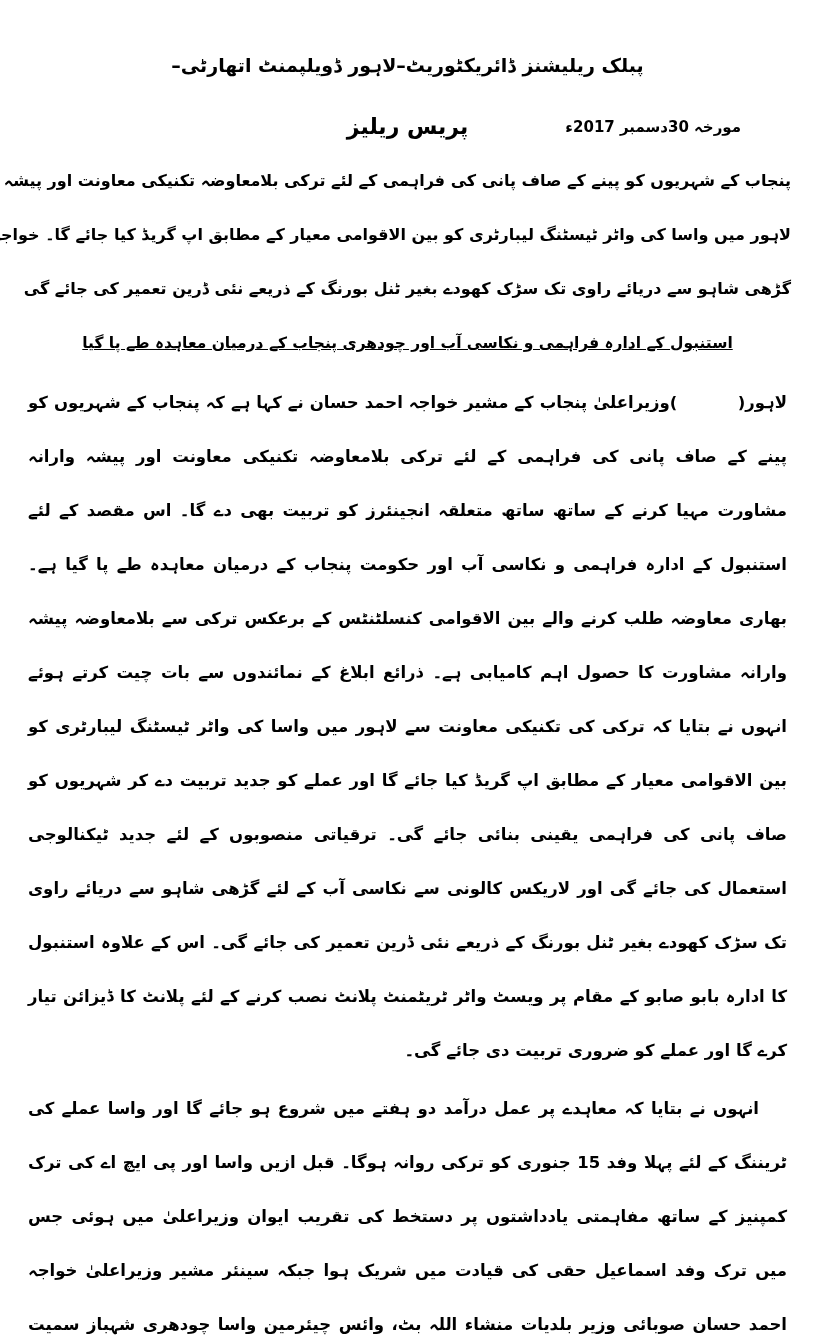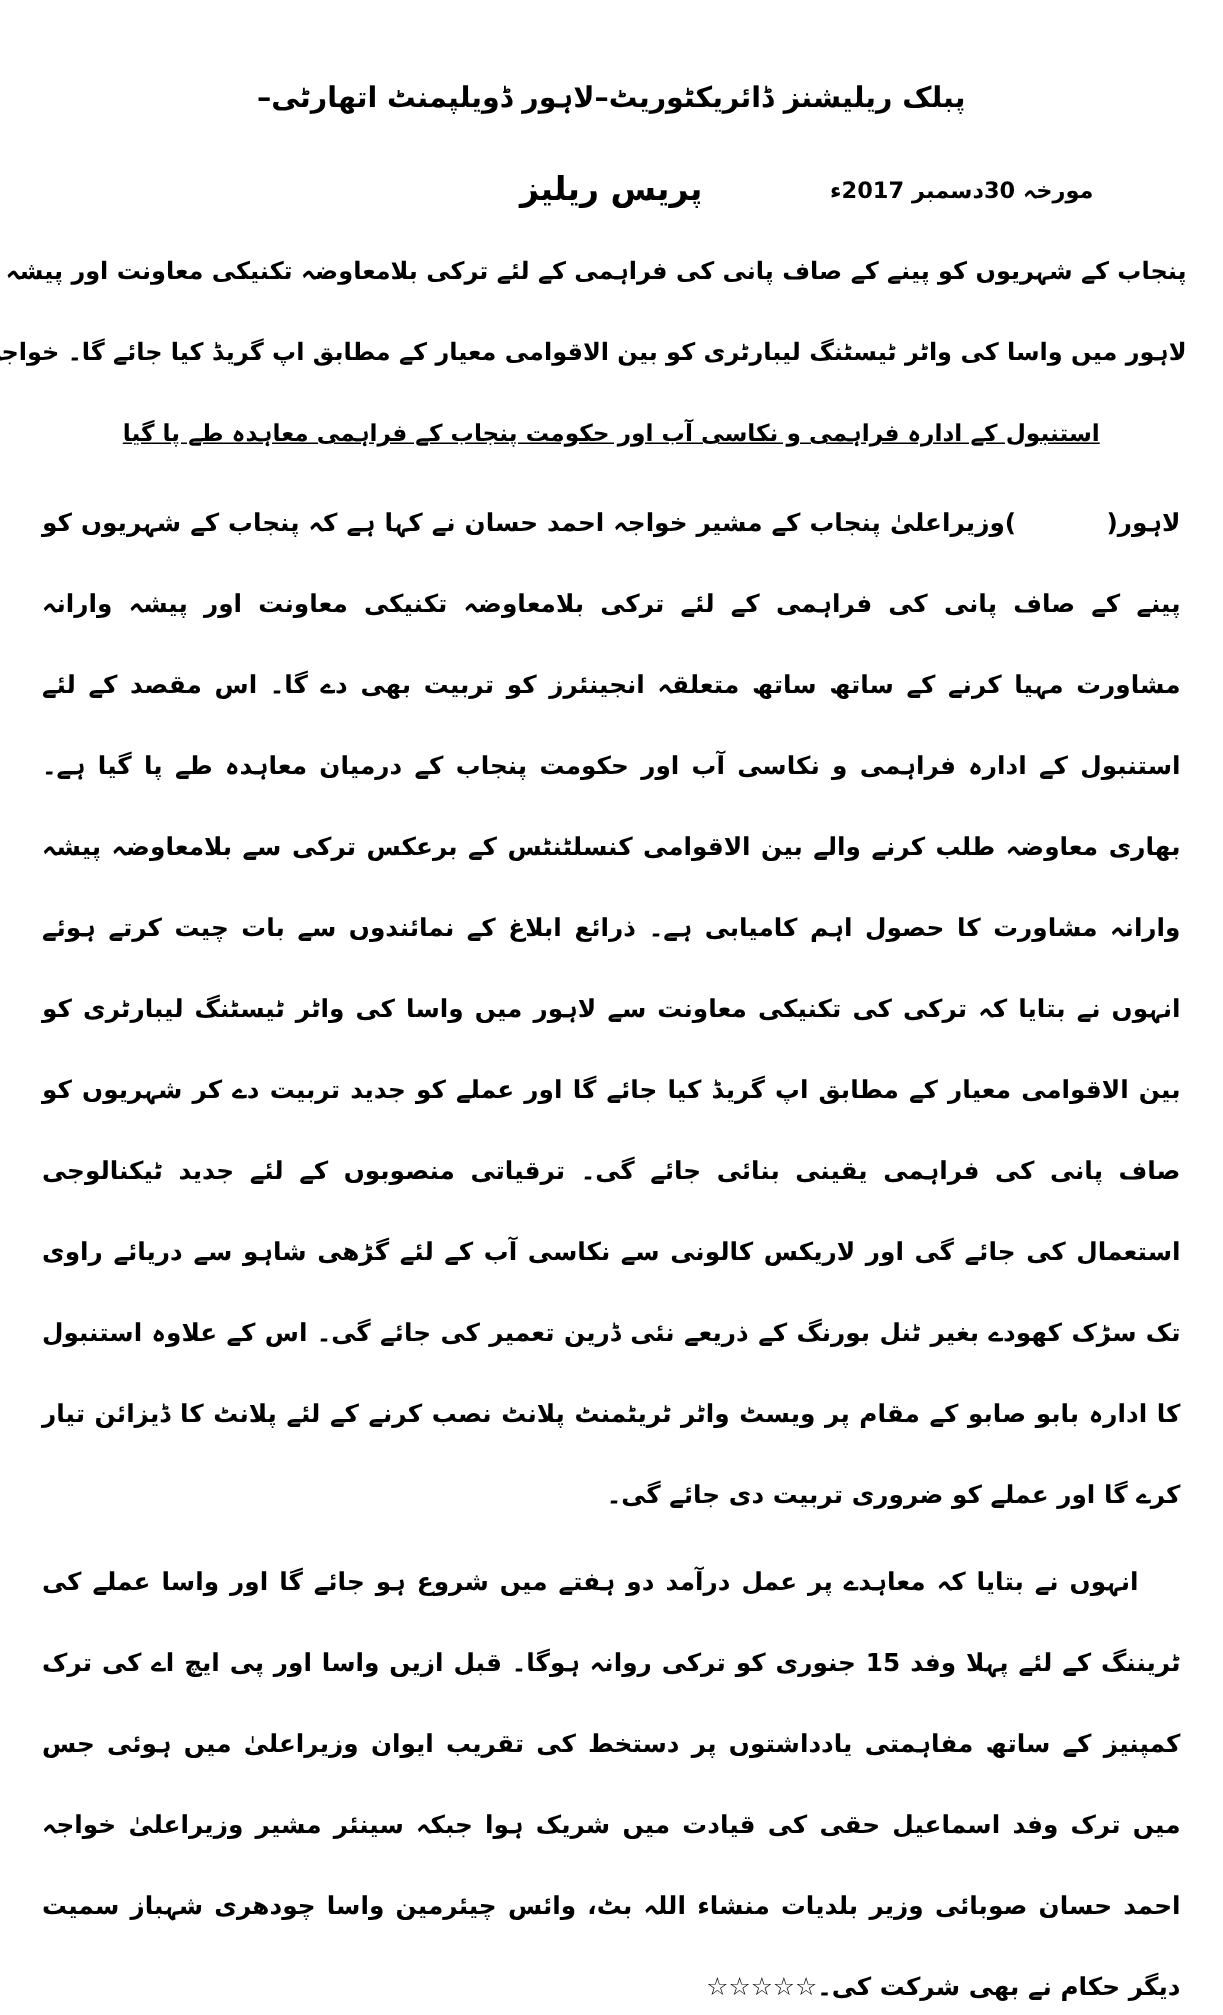--- a/index.html
+++ b/index.html
@@ -36,21 +36,21 @@
     margin-top: 8px;
   }
   .press-label {
     display: block;
     text-align: center;
     font-size: 22px;
     font-weight: bold;
   }
   .date-line {
     position: absolute;
-    right: 62px;
+    right: 50px;
     top: 0;
     font-size: 15px;
     font-weight: bold;
     white-space: nowrap;
   }
   .headline {
     direction: rtl;
     text-align: center;
     font-size: 16px;
     font-weight: bold;
@@ -90,20 +90,21 @@
 
   <div class="meta-row">
     <span class="press-label">پریس ریلیز</span>
     <span class="date-line">مورخہ 30دسمبر 2017ء</span>
   </div>
 
   <div class="headline">پنجاب کے شہریوں کو پینے کے صاف پانی کی فراہمی کے لئے ترکی بلامعاوضہ تکنیکی معاونت اور پیشہ وارانہ مشاورت مہیا کرے گا</div>
 
   <div class="headline">لاہور میں واسا کی واٹر ٹیسٹنگ لیبارٹری کو بین الاقوامی معیار کے مطابق اپ گریڈ کیا جائے گا۔ خواجہ احمد حسان</div>
 
+  <div class="headline">گڑھی شاہو سے دریائے راوی تک سڑک کھودے بغیر ٹنل بورنگ کے ذریعے نئی ڈرین تعمیر کی جائے گی</div>
 
-  <div class="subheadline">استنبول کے ادارہ فراہمی و نکاسی آب اور حکومت پنجاب کے فراہمی معاہدہ طے پا گیا</div>
+  <div class="subheadline">استنبول کے ادارہ فراہمی و نکاسی آب اور چودھری پنجاب کے درمیان معاہدہ طے پا گیا</div>
 
   <p class="body-para lead-para">لاہور(&nbsp;&nbsp;&nbsp;&nbsp;&nbsp;&nbsp;&nbsp;&nbsp;&nbsp;&nbsp;)وزیراعلیٰ پنجاب کے مشیر خواجہ احمد حسان نے کہا ہے کہ پنجاب کے شہریوں کو پینے کے صاف پانی کی فراہمی کے لئے ترکی بلامعاوضہ تکنیکی معاونت اور پیشہ وارانہ مشاورت مہیا کرنے کے ساتھ ساتھ متعلقہ انجینئرز کو تربیت بھی دے گا۔ اس مقصد کے لئے استنبول کے ادارہ فراہمی و نکاسی آب اور حکومت پنجاب کے درمیان معاہدہ طے پا گیا ہے۔ بھاری معاوضہ طلب کرنے والے بین الاقوامی کنسلٹنٹس کے برعکس ترکی سے بلامعاوضہ پیشہ وارانہ مشاورت کا حصول اہم کامیابی ہے۔ ذرائع ابلاغ کے نمائندوں سے بات چیت کرتے ہوئے انہوں نے بتایا کہ ترکی کی تکنیکی معاونت سے لاہور میں واسا کی واٹر ٹیسٹنگ لیبارٹری کو بین الاقوامی معیار کے مطابق اپ گریڈ کیا جائے گا اور عملے کو جدید تربیت دے کر شہریوں کو صاف پانی کی فراہمی یقینی بنائی جائے گی۔ ترقیاتی منصوبوں کے لئے جدید ٹیکنالوجی استعمال کی جائے گی اور لاریکس کالونی سے نکاسی آب کے لئے گڑھی شاہو سے دریائے راوی تک سڑک کھودے بغیر ٹنل بورنگ کے ذریعے نئی ڈرین تعمیر کی جائے گی۔ اس کے علاوہ استنبول کا ادارہ بابو صابو کے مقام پر ویسٹ واٹر ٹریٹمنٹ پلانٹ نصب کرنے کے لئے پلانٹ کا ڈیزائن تیار کرے گا اور عملے کو ضروری تربیت دی جائے گی۔</p>
 
   <p class="body-para indent-first">انہوں نے بتایا کہ معاہدے پر عمل درآمد دو ہفتے میں شروع ہو جائے گا اور واسا عملے کی ٹریننگ کے لئے پہلا وفد 15 جنوری کو ترکی روانہ ہوگا۔ قبل ازیں واسا اور پی ایچ اے کی ترک کمپنیز کے ساتھ مفاہمتی یادداشتوں پر دستخط کی تقریب ایوان وزیراعلیٰ میں ہوئی جس میں ترک وفد اسماعیل حقی کی قیادت میں شریک ہوا جبکہ سینئر مشیر وزیراعلیٰ خواجہ احمد حسان صوبائی وزیر بلدیات منشاء اللہ بٹ، وائس چیئرمین واسا چودھری شہباز سمیت دیگر حکام نے بھی شرکت کی۔☆☆☆☆☆</p>
 
 </div>
 
 </body></html>

